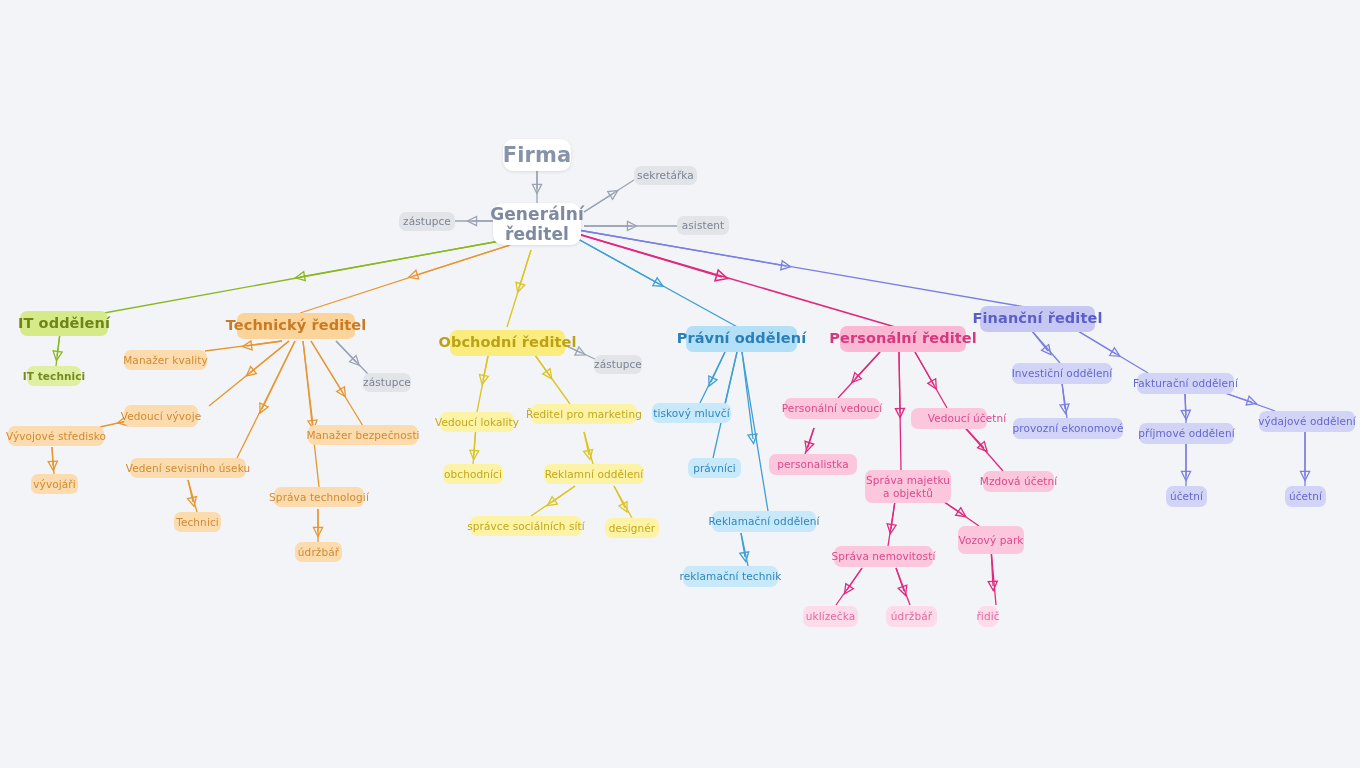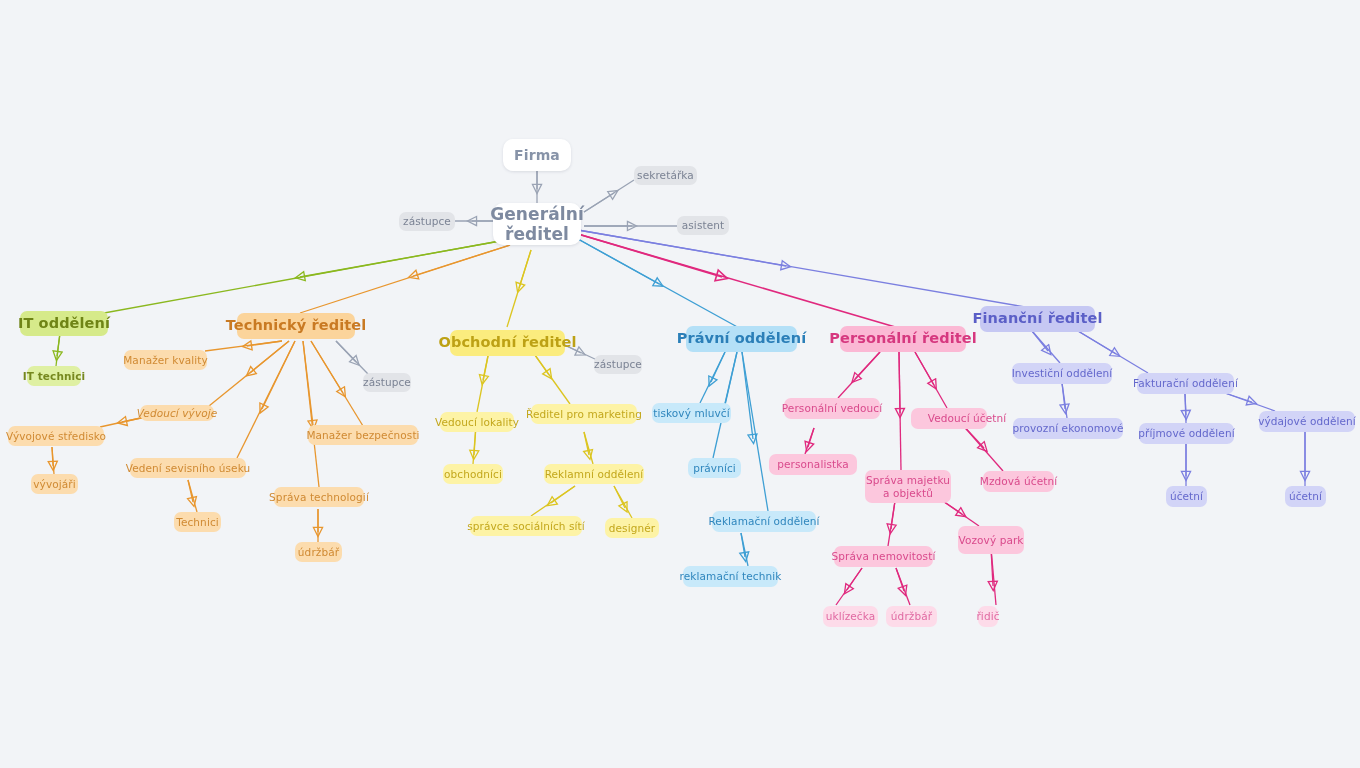--- a/index.html
+++ b/index.html
@@ -17,21 +17,21 @@
     display:flex;align-items:center;justify-content:center;
     text-align:center;
     border-radius:7px;
     white-space:pre;
     line-height:1.18;
     letter-spacing:.1px;
   }
   
   .n-root{
     background:#ffffff;color:#8793a8;
-    font-size:14px;font-weight:bold;border-radius:10px;
+    font-size:21px;font-weight:bold;border-radius:10px;
     box-shadow:0 1px 3px rgba(80,90,110,.16);
   }
   .n-ceo{
     background:#ffffff;color:#7e8aa0;
     font-size:17px;font-weight:bold;border-radius:10px;
     box-shadow:0 1px 3px rgba(80,90,110,.16);
   }
   .n-grey{background:#e2e4e8;color:#7b8394;font-size:10.5px;}
 
   .n-green-1{background:#d6ea8a;color:#6f8416;font-size:14.5px;font-weight:bold;}
@@ -211,21 +211,21 @@
   <div class="node n-grey" style="left:634px;top:166px;width:63px;height:19px;">sekretářka</div>
   <div class="node n-grey" style="left:677px;top:216px;width:52px;height:19px;">asistent</div>
 
   <div class="node n-green-1" style="left:20px;top:311px;width:88px;height:25px;">IT oddělení</div>
   <div class="node n-green-2" style="left:27px;top:366px;width:54px;height:20px;">IT technici</div>
 
   <div class="node n-orange-1" style="left:237px;top:313px;width:118px;height:26px;">Technický ředitel</div>
   <div class="node n-grey" style="left:363px;top:373px;width:48px;height:19px;">zástupce</div>
 
   <div class="node n-orange-2" style="left:124px;top:350px;width:83px;height:20px;">Manažer kvality</div>
-  <div class="node n-orange-2" style="left:140px;top:405px;width:74px;height:16px;font-style:italic;">Vedoucí vývoje</div>
+  <div class="node n-orange-2" style="left:124px;top:405px;width:74px;height:22px;">Vedoucí vývoje</div>
   <div class="node n-orange-2" style="left:130px;top:458px;width:116px;height:20px;">Vedení sevisního úseku</div>
   <div class="node n-orange-2" style="left:308px;top:425px;width:110px;height:20px;">Manažer bezpečnosti</div>
   <div class="node n-orange-2" style="left:274px;top:487px;width:90px;height:20px;">Správa technologií</div>
 
   <div class="node n-orange-2" style="left:8px;top:426px;width:96px;height:20px;">Vývojové středisko</div>
   <div class="node n-orange-2" style="left:31px;top:474px;width:47px;height:20px;">vývojáři</div>
   <div class="node n-orange-2" style="left:174px;top:512px;width:47px;height:20px;">Technici</div>
   <div class="node n-orange-2" style="left:295px;top:542px;width:47px;height:20px;">údržbář</div>
 
   <div class="node n-yellow-1" style="left:450px;top:330px;width:115px;height:26px;">Obchodní ředitel</div>
@@ -248,21 +248,21 @@
   <div class="node n-pink-1" style="left:840px;top:326px;width:126px;height:26px;">Personální ředitel</div>
   <div class="node n-pink-2" style="left:784px;top:398px;width:96px;height:21px;">Personální vedoucí</div>
   <div class="node n-pink-2" style="left:865px;top:470px;width:86px;height:33px;">Správa majetku
 a objektů</div>
   <div class="node n-pink-2" style="left:911px;top:408px;width:76px;height:21px;padding-left:36px;">Vedoucí účetní</div>
 
   <div class="node n-pink-2" style="left:769px;top:454px;width:88px;height:21px;">personalistka</div>
   <div class="node n-pink-2" style="left:983px;top:471px;width:71px;height:21px;">Mzdová účetní</div>
   <div class="node n-pink-2" style="left:834px;top:546px;width:99px;height:21px;">Správa nemovitostí</div>
   <div class="node n-pink-2" style="left:958px;top:526px;width:66px;height:28px;">Vozový park</div>
-  <div class="node n-pink-3" style="left:803px;top:606px;width:55px;height:21px;margin-left:20px;">uklízečka</div>
+  <div class="node n-pink-3" style="left:803px;top:606px;width:55px;height:21px;">uklízečka</div>
   <div class="node n-pink-3" style="left:886px;top:606px;width:51px;height:21px;">údržbář</div>
   <div class="node n-pink-3" style="left:978px;top:606px;width:20px;height:21px;">řidič</div>
 
   <div class="node n-purple-1" style="left:980px;top:306px;width:115px;height:26px;">Finanční ředitel</div>
   <div class="node n-purple-2" style="left:1012px;top:363px;width:100px;height:21px;">Investiční oddělení</div>
   <div class="node n-purple-2" style="left:1137px;top:373px;width:97px;height:21px;">Fakturační oddělení</div>
 
   <div class="node n-purple-2" style="left:1013px;top:418px;width:110px;height:21px;">provozní ekonomové</div>
   <div class="node n-purple-2" style="left:1139px;top:423px;width:95px;height:21px;">příjmové oddělení</div>
   <div class="node n-purple-2" style="left:1259px;top:411px;width:96px;height:21px;">výdajové oddělení</div>

